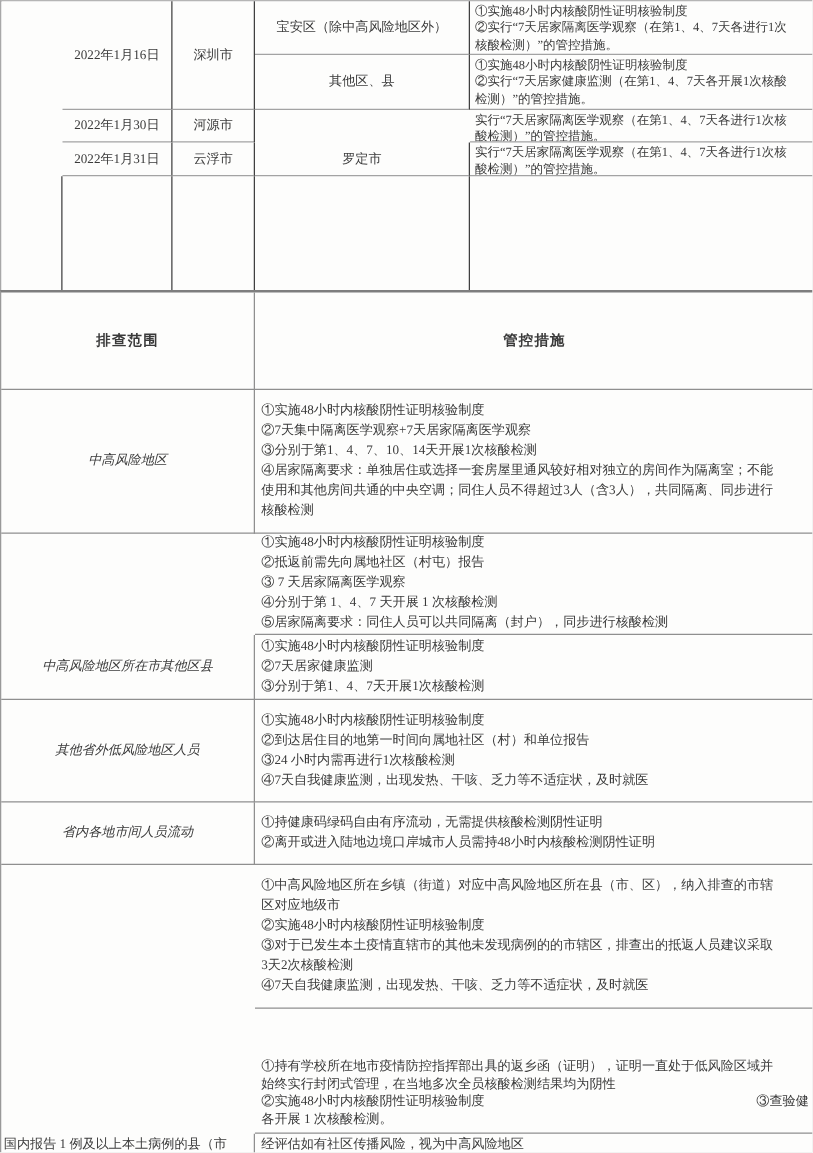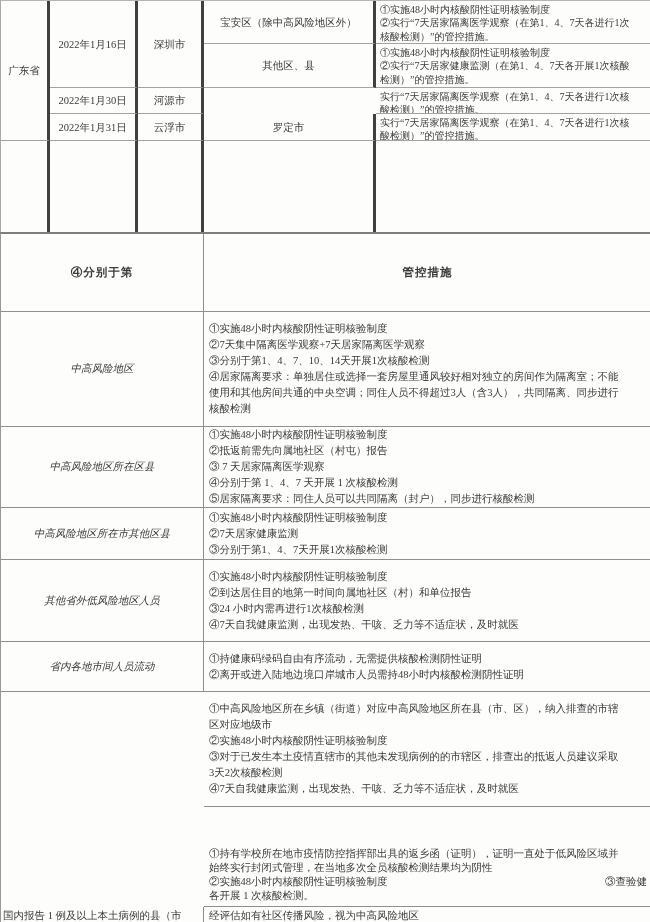--- a/index.html
+++ b/index.html
@@ -13,21 +13,21 @@
     position:absolute;left:0;top:0;width:651px;height:232px;
     display:grid;
     grid-template-columns:49px 88px 66px 172px 1fr;
     grid-template-rows:43px 44px 26px 27px 92px;
     border-top:1px solid #b5b5b5;
     border-left:1px solid #a8a8a8;
     box-sizing:border-box;
   }
   #table1 .c{
     box-sizing:border-box;
-    border-right:3px solid #404040;
+    border-right:1px solid #404040;
     border-bottom:1px solid #a3a3a3;
     overflow:hidden;
   }
   #table1 .c.lastcol{border-right:none;}
   #table1 .c.norb{border-bottom:none;}
   .center{display:flex;align-items:center;justify-content:center;text-align:center;}
   #table1 .lbl{font-size:10.5px;line-height:13px;}
   #table1 .meas{
     font-size:10px;line-height:13.4px;white-space:pre;
     padding:2px 1px 1px 4px;
@@ -67,21 +67,20 @@
     font-size:10.5px;line-height:15px;white-space:nowrap;
     padding:1px 0 0 5px;display:block;
   }
 </style>
 </head>
 <body>
 
 <div id="screen">
 
   <div id="table1">
-    <div class="c lbl center" style="grid-column:1;grid-row:1/span 4">广东省</div>
 
     <div class="c lbl center" style="grid-column:2;grid-row:1/span 2">2022年1月16日</div>
     <div class="c lbl center" style="grid-column:3;grid-row:1/span 2">深圳市</div>
     <div class="c lbl center" style="grid-column:4;grid-row:1">宝安区（除中高风险地区外）</div>
     <div class="c meas lastcol" style="grid-column:5;grid-row:1">①实施48小时内核酸阴性证明核验制度
 ②实行“7天居家隔离医学观察（在第1、4、7天各进行1次
 核酸检测）”的管控措施。</div>
 
     <div class="c lbl center" style="grid-column:4;grid-row:2">其他区、县</div>
     <div class="c meas lastcol" style="grid-column:5;grid-row:2">①实施48小时内核酸阴性证明核验制度
@@ -100,32 +99,31 @@
 酸检测）”的管控措施。</div>
 
     <div class="c norb" style="grid-column:1;grid-row:5"></div>
     <div class="c norb" style="grid-column:2;grid-row:5"></div>
     <div class="c norb" style="grid-column:3;grid-row:5"></div>
     <div class="c norb" style="grid-column:4;grid-row:5"></div>
     <div class="c norb lastcol" style="grid-column:5;grid-row:5"></div>
   </div>
 
   <div id="table2">
-    <div class="c col1 hdr center" style="grid-column:1;grid-row:1">④分别于第</div>
+    <div class="c col1 hdr center" style="grid-column:1;grid-row:1">排查范围</div>
     <div class="c hdr center" style="grid-column:2;grid-row:1">管控措施</div>
 
     <div class="c col1 lbl center" style="grid-column:1;grid-row:2">中高风险地区</div>
     <div class="c meas" style="grid-column:2;grid-row:2">①实施48小时内核酸阴性证明核验制度
 ②7天集中隔离医学观察+7天居家隔离医学观察
 ③分别于第1、4、7、10、14天开展1次核酸检测
 ④居家隔离要求：单独居住或选择一套房屋里通风较好相对独立的房间作为隔离室；不能
 使用和其他房间共通的中央空调；同住人员不得超过3人（含3人），共同隔离、同步进行
 核酸检测</div>
 
-    <div class="c col1 lbl center" style="grid-column:1;grid-row:3">中高风险地区所在区县</div>
     <div class="c meas" style="grid-column:2;grid-row:3">①实施48小时内核酸阴性证明核验制度
 ②抵返前需先向属地社区（村屯）报告
 ③ 7 天居家隔离医学观察
 ④分别于第 1、4、7 天开展 1 次核酸检测
 ⑤居家隔离要求：同住人员可以共同隔离（封户），同步进行核酸检测</div>
 
     <div class="c col1 lbl center" style="grid-column:1;grid-row:4">中高风险地区所在市其他区县</div>
     <div class="c meas" style="grid-column:2;grid-row:4">①实施48小时内核酸阴性证明核验制度
 ②7天居家健康监测
 ③分别于第1、4、7天开展1次核酸检测</div>

